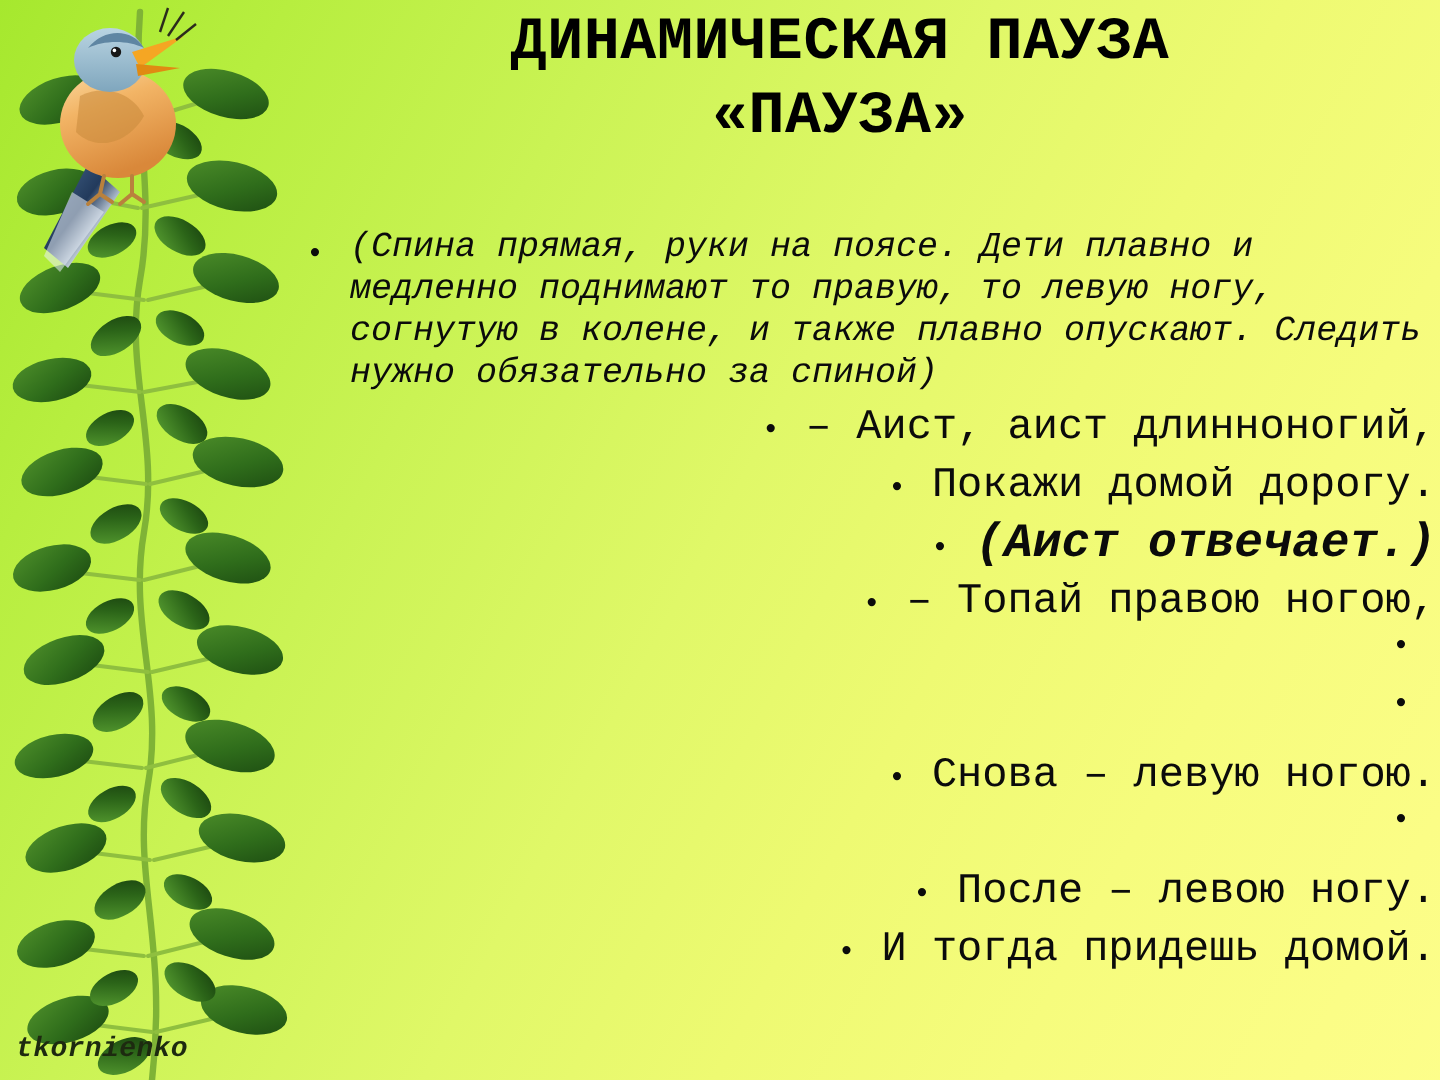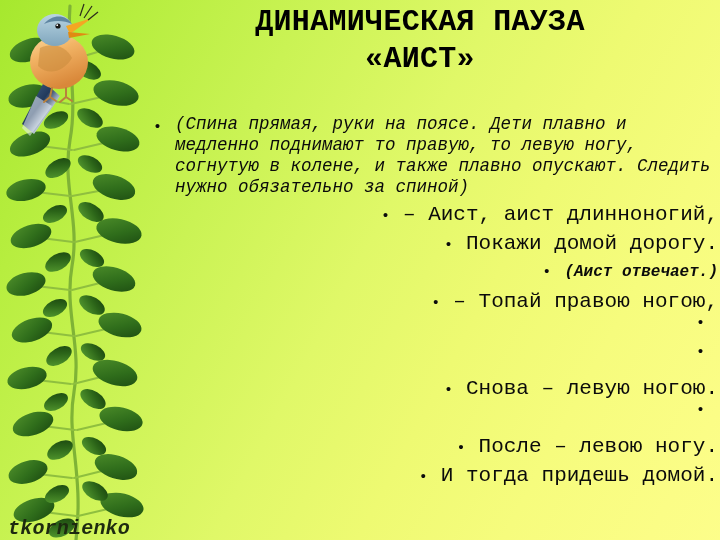--- a/index.html
+++ b/index.html
@@ -94,31 +94,31 @@
   }
   .poem-row .line-text {
     font-size: 21px;
     line-height: 29px;
     white-space: nowrap;
     text-align: center;
   }
   .poem-row.italic .line-text {
     font-style: italic;
     font-weight: bold;
-    font-size: 16px;
+    font-size: 24px;
   }
 
   
   .watermark {
     position: absolute;
     left: 8px;
     top: 517px;
     font-style: italic;
     font-weight: bold;
-    font-size: 20px;
+    font-size: 14px;
     color: #1d2a10;
     letter-spacing: 0.2px;
   }
 </style>
 </head>
 <body>
 
 <div class="slide">
 
   <div class="vine-layer">
@@ -258,21 +258,21 @@
         <g stroke="#b9813d" stroke-width="2" fill="none" stroke-linecap="round">
           <path d="M52 88 L 50 97 M50 97 L 44 102 M50 97 L 56 101"></path>
           <path d="M66 88 L 66 97 M66 97 L 60 102 M66 97 L 72 101"></path>
         </g>
       </g>
     </svg>
   </div>
 
   <div class="title-block">
     <div class="title-line">ДИНАМИЧЕСКАЯ ПАУЗА</div>
-    <div class="title-line">«АИСТ»</div>
+    <div class="title-line">«ПАУЗА»</div>
   </div>
 
   <div class="body-list">
 
     <div class="line-row para-row">
       <span class="bullet">•</span>
       <span class="para-text">(Спина прямая, руки на поясе. Дети плавно и медленно поднимают то правую, то левую ногу, согнутую в колене, и также плавно опускают. Следить нужно обязательно за спиной)</span>
     </div>
 
     <div class="line-row poem-row">

